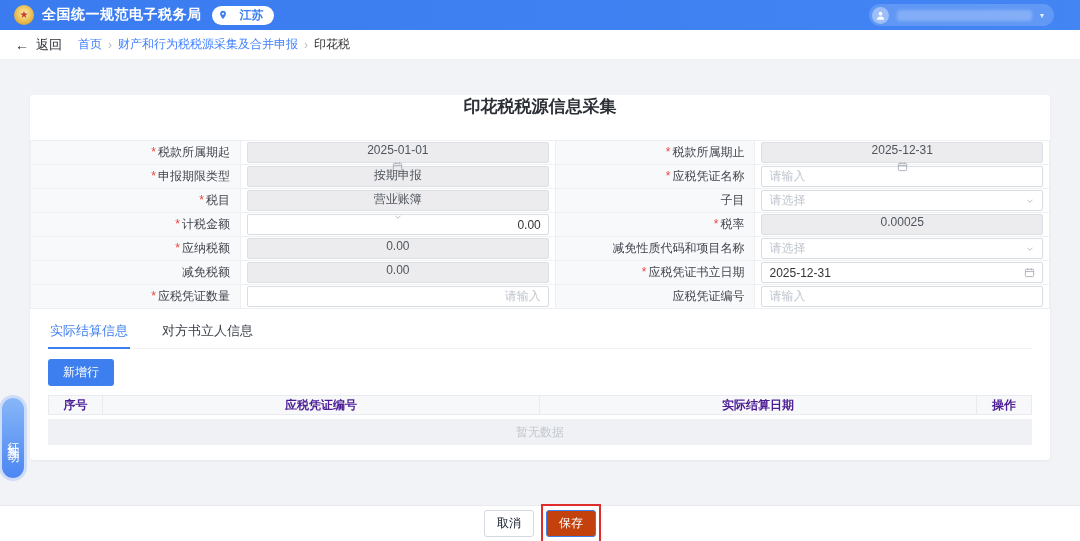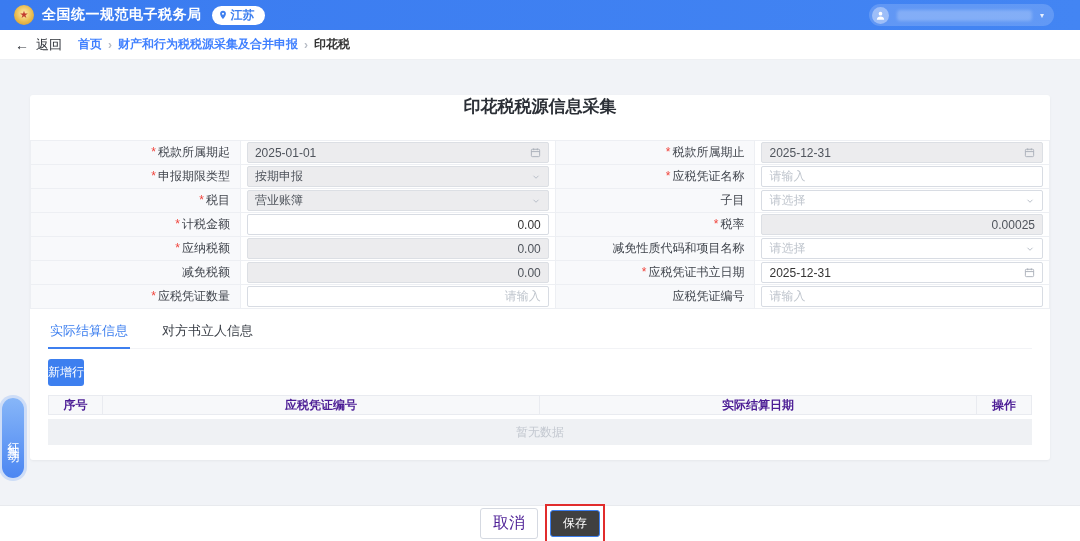--- a/index.html
+++ b/index.html
@@ -18,21 +18,21 @@
   }
   .logo {
     width:20px; height:20px; border-radius:50%;
     background:radial-gradient(circle at 50% 42%,#ffeeb0,#e9bb4e 55%,#c8922c);
     display:flex; align-items:center; justify-content:center;
     color:#c23b2e; font-size:10px; line-height:1; flex:0 0 auto;
   }
   .app-title { color:#fff; font-size:14px; font-weight:bold; margin-left:8px; letter-spacing:.5px; }
   .region-pill {
     background:#fff; color:#3d7fef; border-radius:11px; height:19px;
-    padding:0 10px 0 6px; display:flex; align-items:center; gap:3px;
+    padding:0 10px 0 6px; display:flex; align-items:center; gap:12px;
     margin-left:10px; font-size:12px; font-weight:bold;
   }
   .user-pill {
     position:absolute; right:26px; top:4px; width:185px; height:22px;
     background:rgba(255,255,255,.17); border-radius:12px;
     display:flex; align-items:center; gap:8px; padding:0 10px 0 3px;
   }
   .avatar {
     width:17px; height:17px; border-radius:50%; background:rgba(255,255,255,.38);
     display:flex; align-items:center; justify-content:center; flex:0 0 auto;
@@ -40,21 +40,21 @@
   .redacted { flex:1; height:11px; border-radius:3px; background:rgba(255,255,255,.22); filter:blur(1.5px); }
   .caret { color:rgba(255,255,255,.85); font-size:8px; }
 
   
   .breadcrumb-bar {
     height:30px; background:#fff; display:flex; align-items:center;
     padding:0 15px; border-bottom:1px solid #eef0f3;
   }
   .back { display:flex; align-items:center; gap:7px; color:#2b2f36; font-size:13px; cursor:pointer; }
   .back-arrow { font-size:14px; line-height:1; }
-  .crumbs { display:flex; align-items:center; gap:6px; margin-left:16px; font-size:12px;font-weight:bold; }
+  .crumbs { display:flex; align-items:center; gap:6px; margin-left:16px; font-size:12px; }
   .crumb-link { color:#4080ff; cursor:pointer; }
   .crumb-sep { color:#b8bdc6; }
   .crumb-current { color:#333; }
 
   
   .card {
     position:absolute; left:30px; right:30px; top:95px; height:365px;
     background:#fff; border-radius:3px; box-shadow:0 1px 3px rgba(0,0,0,.05);
   }
   .card-title { text-align:center; font-size:17px; font-weight:bold; color:#2b2f36; height:45px; }
@@ -66,35 +66,35 @@
   .label-cell {
     background:#f8f9fb; border:1px solid #edeff3; font-weight:normal;
     text-align:right; padding:0 10px; height:24px; font-size:12px; color:#40454d;
   }
   .field-cell { border:1px solid #edeff3; padding:1px 6px; }
   .req { color:#f0443c; margin-right:2px; }
   .ctrl {
     height:21px; border:1px solid #d8dce3; border-radius:2px; background:#fff;
     display:flex; align-items:center; padding:0 7px; gap:4px; font-size:12px; color:#333;
   }
-  .ctrl.disabled { background:#ececee; border-color:#dcdfe4; color:#4f545c; }
+  .ctrl.disabled { background:#ececee; border-color:#dcdfe4; color:#4f545c;flex-direction:column; }
   .ctrl .val { flex:1; } .ctrl .val.right { text-align:right; }
   .ctrl .ph { flex:1; color:#bfc5cd; } .ctrl .ph.right { text-align:right; }
   .icon-slot { display:flex; align-items:center; flex:0 0 auto; }
   .icon-slot svg { display:block; }
 
   
   .tabs { display:flex; gap:30px; margin:9px 18px 0; border-bottom:1px solid #f2f3f6; }
   .tab { padding:4px 2px 7px; font-size:13px; color:#3a3f47; cursor:pointer; }
   .tab.active { color:#3d7fef; border-bottom:2px solid #3d7fef; margin-bottom:-1px; }
 
   
   .add-row-btn {
     margin:10px 16px 0 18px; background:#3d7fef; color:#fff; border:none;
-    border-radius:3px; font-size:12px; padding:5px 0; cursor:pointer;
+    border-radius:3px; font-size:12px; padding:5px 15px; cursor:pointer;
   }
 
   
   .data-table { margin:9px 18px 0; }
   .dt-header {
     display:flex; background:#f7f8fa; border:1px solid #e9ebf0; height:20px;
     align-items:stretch; font-weight:bold; font-size:12px; color:#4c1d95;
   }
   .dt-col { display:flex; align-items:center; justify-content:center; border-right:1px solid #e9ebf0; }
   .dt-col:nth-child(1) { width:5.5%; }
@@ -116,26 +116,26 @@
     writing-mode:vertical-rl; text-orientation:upright;
     font-size:12px; letter-spacing:3px; cursor:pointer; z-index:5;
   }
 
   
   .page-footer {
     position:absolute; left:0; right:0; bottom:0; height:36px; background:#fff;
     border-top:1px solid #e8eaee; display:flex; align-items:center; justify-content:center; gap:12px;
   }
   .btn-cancel {
-    background:#fff; border:1px solid #d5d9e1; color:#4c1d95;
-    border-radius:3px; font-size:16px; padding:4px 12px; cursor:pointer;
+    background:#fff; border:1px solid #d5d9e1; color:#0f172a;
+    border-radius:3px; font-size:12px; padding:4px 12px; cursor:pointer;
   }
   .save-wrap { position:relative; display:inline-block; }
   .btn-save {
-    background:#404040; border:1px solid #3d7fef; color:#fff;
+    background:#c2410c; border:1px solid #3d7fef; color:#fff;
     border-radius:3px; font-size:12px; padding:4px 12px; cursor:pointer;
   }
   .annotation-box {
     position:absolute; left:-5px; right:-5px; top:-6px; bottom:-6px;
     border:2px solid #e12c2c; pointer-events:none;
   }
 </style>
 </head>
 <body>
 

